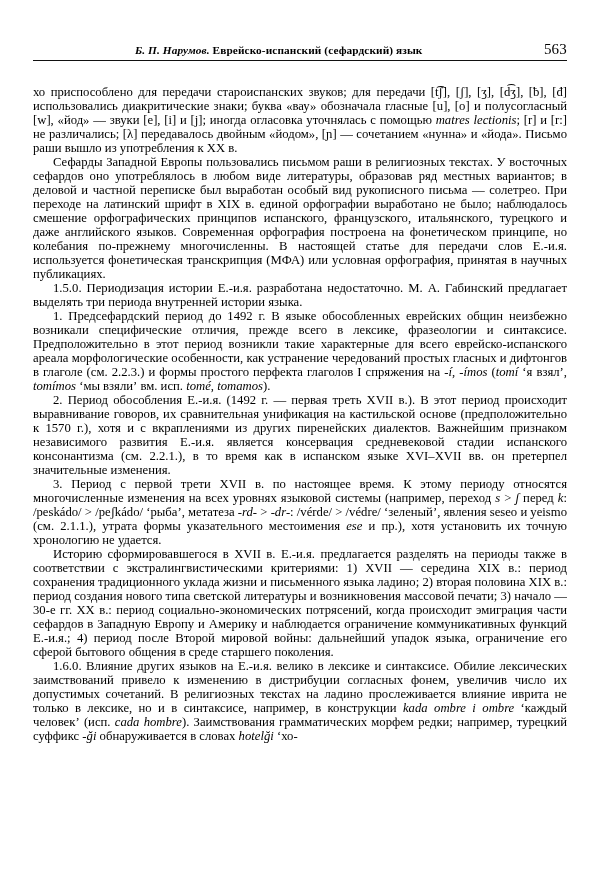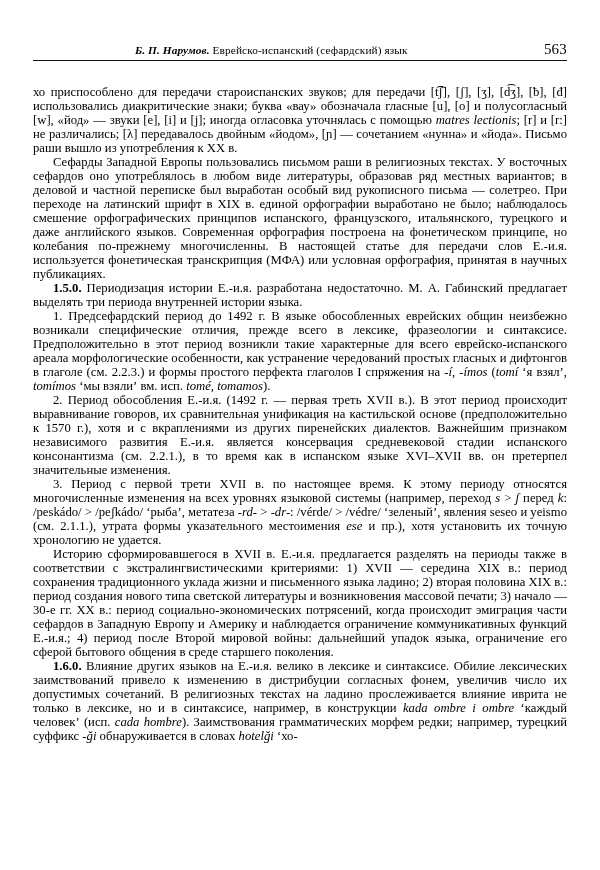--- a/index.html
+++ b/index.html
@@ -31,21 +31,21 @@
     height: 15px;
     white-space: nowrap;
   }
   .rh-spacer { flex: 0 0 102px; }
   .rh-author {
     font-style: italic;
     font-weight: bold;
     letter-spacing: 0.1px;
   }
   .rh-title {
-    font-weight: normal;
+    font-weight: bold;
     letter-spacing: 0.1px;
     margin-left: 3px;
   }
   .rh-folio {
     margin-left: auto;
     font-weight: normal;
     font-size: 15px;
     letter-spacing: 0.2px;
   }
   .head-rule {
@@ -62,21 +62,21 @@
     hyphens: manual;
   }
   .body-text p {
     margin: 0;
     text-indent: 20px;
   }
   .body-text p.noindent {
     text-indent: 0;
   }
   .num {
-    font-weight: bold;
+    font-weight: normal;
   }
   i { font-style: italic; }
 </style>
 </head>
 <body>
 
 <div class="page">
   <div class="content">
 
     <div class="running-head">

